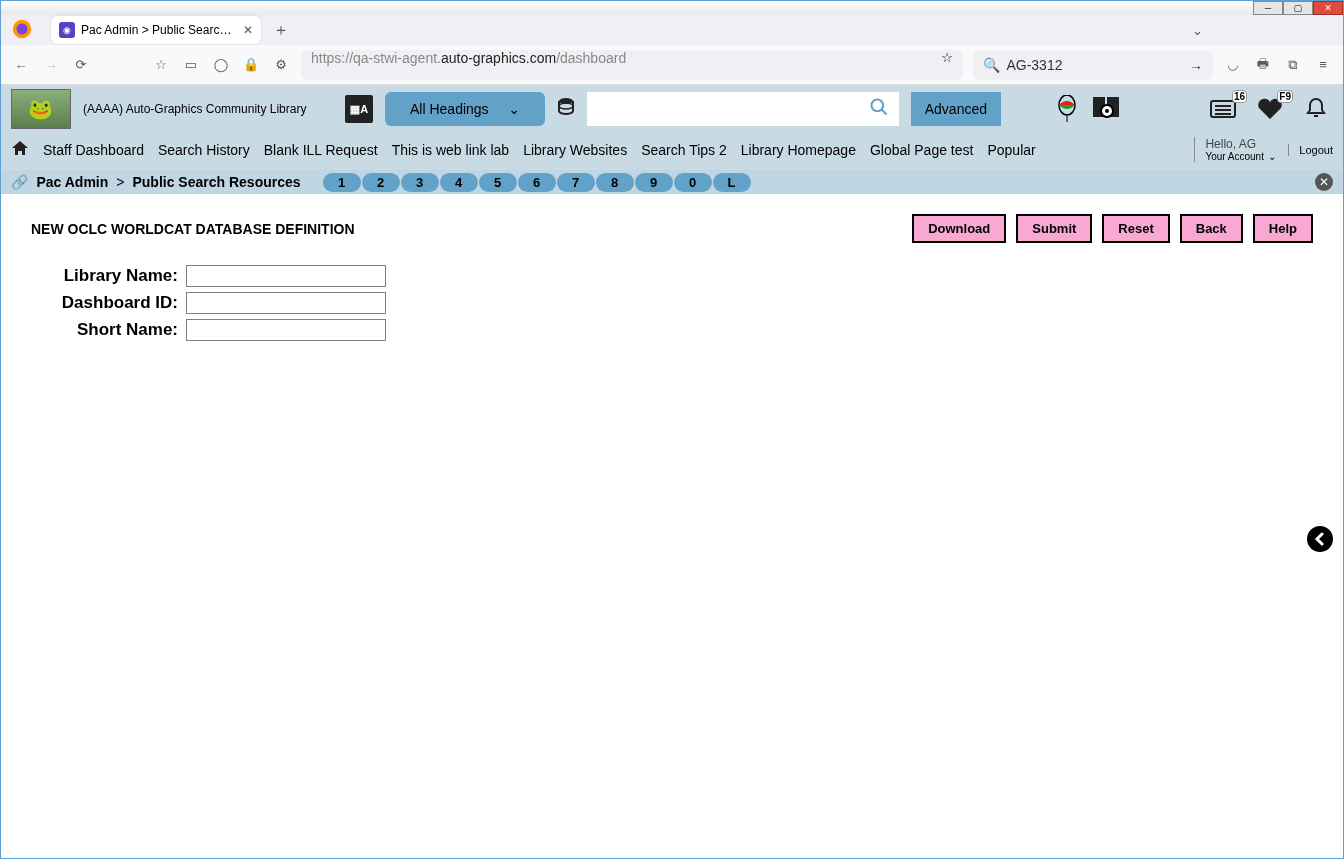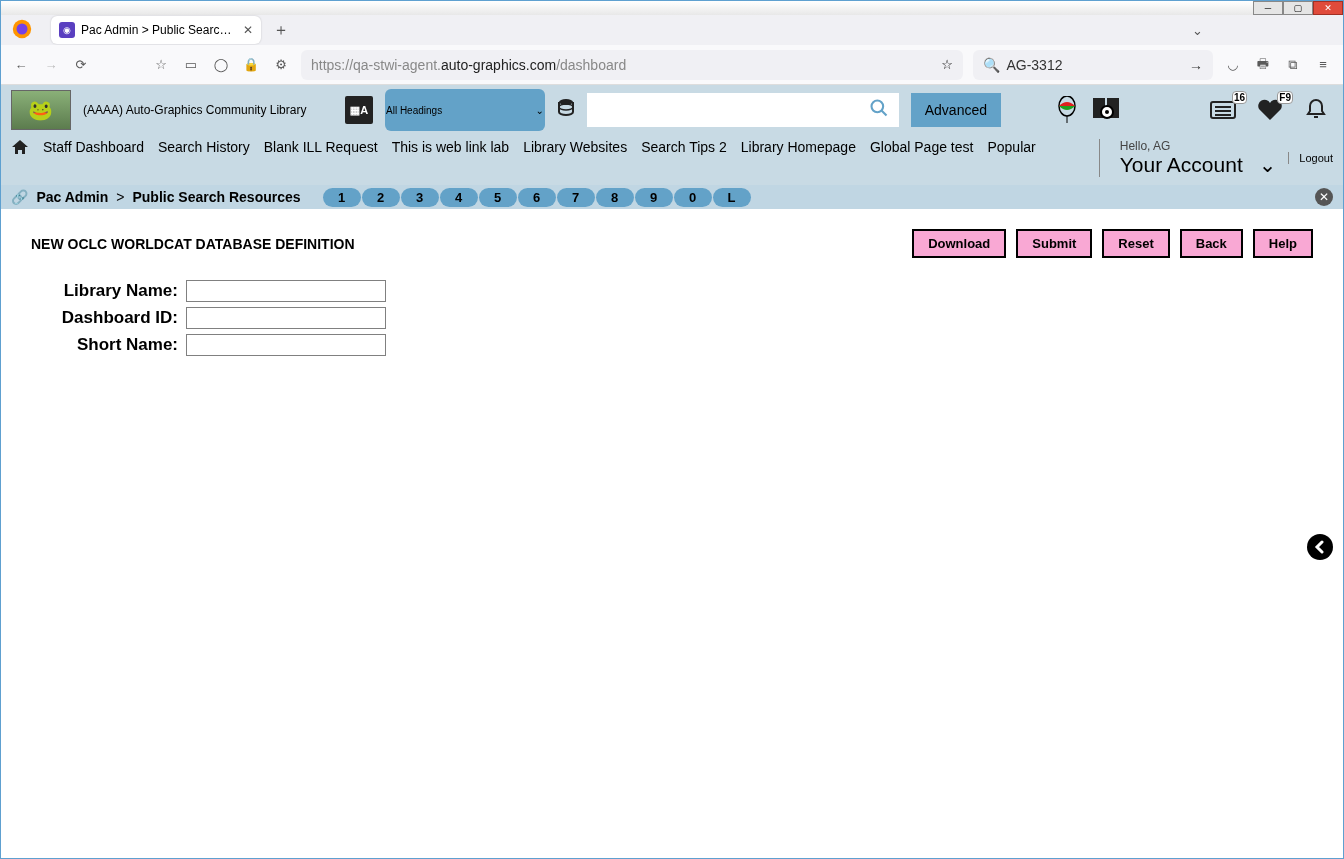--- a/index.html
+++ b/index.html
@@ -16,48 +16,48 @@
     .ff-icon { position: absolute; margin-left: -40px; }
     .tab { background: #fff; border-radius: 6px; height: 28px; width: 210px; display: flex; align-items: center; padding: 0 8px; gap: 6px; font-size: 12px; box-shadow: 0 0 2px rgba(0,0,0,.2); }
     .tab-favicon { width: 16px; height: 16px; background: #5a3fc0; border-radius: 3px; display: flex; align-items: center; justify-content: center; color: #fff; font-size: 9px; }
     .tab-title { flex: 1; overflow: hidden; white-space: nowrap; text-overflow: ellipsis; }
     .newtab { width: 28px; height: 28px; display: flex; align-items: center; justify-content: center; font-size: 16px; color: #555; cursor: pointer; }
     .tab-caret { display: flex; align-items: center; justify-content: center; color: #555; cursor: pointer; margin-left: auto; margin-right: 140px; }
 
     .navbar { background: #f9f9fb; height: 40px; display: flex; align-items: center; padding: 0 10px; gap: 10px; border-bottom: 1px solid #ddd; }
     .nav-icon { width: 20px; height: 20px; display: flex; align-items: center; justify-content: center; color: #5a5a5a; cursor: pointer; }
     .nav-icon.disabled { color: #bbb; cursor: default; }
-    .urlbar { flex: 1; background: #f0f0f4; border-radius: 6px; height: 30px; display: flex; align-items: center; padding: 0 10px; gap: 8px; }
+    .urlbar { flex: 1; background: #f0f0f4; border-radius: 6px; height: 30px; display: flex; align-items: flex-start; padding: 0 10px; gap: 8px; }
     .urlbar .url-text { color: #888; font-size: 14px; }
     .urlbar .url-text .domain { color: #222; }
     .searchbox-browser { width: 240px; background: #f0f0f4; border-radius: 6px; height: 30px; display: flex; align-items: center; padding: 0 10px; gap: 6px; color: #333; font-size: 14px; }
 
     
     .app { flex: 1; background: #c8dae4; display: flex; flex-direction: column; }
     .app-header { display: flex; align-items: center; padding: 4px 10px; gap: 12px; }
     .logo { width: 60px; height: 40px; background: linear-gradient(#8ab078, #5c7c4e); border: 1px solid #666; display: flex; align-items: center; justify-content: center; font-size: 20px; }
     .org-name { font-size: 12px; width: 250px; }
     .lang-icon { width: 28px; height: 28px; background: #222; color: #fff; display: flex; align-items: center; justify-content: center; font-size: 11px; font-weight: bold; border-radius: 2px; }
-    .search-type { background: #63a2c8; border-radius: 6px; height: 42px; display: flex; align-items: center; padding: 0 1px; gap: 6px; width: 160px; font-size: 10px; cursor: pointer; justify-content: space-between; }
+    .search-type { background: #63a2c8; border-radius: 6px; height: 34px; display: flex; align-items: center; padding: 0 25px; gap: 6px; width: 160px; font-size: 14px; cursor: pointer; justify-content: space-between; }
     .db-icon { font-size: 18px; color: #222; cursor: pointer; }
     .main-search { flex: 1; background: #fff; border-radius: 0; height: 34px; display: flex; align-items: center; padding: 0 10px; }
     .main-search input { border: none; outline: none; flex: 1; font-size: 14px; }
     .search-mag { color: #63a2c8; font-size: 18px; cursor: pointer; }
     .advanced-btn { background: #63a2c8; height: 34px; padding: 0 14px; display: flex; align-items: center; font-size: 14px; cursor: pointer; }
     .balloon { width: 24px; height: 28px; cursor: pointer; }
     .scan-icon { width: 32px; height: 28px; cursor: pointer; display:flex; align-items:center; justify-content:center; }
     .badge-icon { position: relative; width: 34px; height: 30px; cursor: pointer; display:flex; align-items:center; justify-content:center; }
     .badge { position: absolute; top: -4px; right: -6px; background: #fff; border: 1px solid #999; border-radius: 4px; font-size: 10px; padding: 0 1px; font-weight: bold; margin-left: 38px; }
     .account-area { margin-left: auto; display: flex; align-items: center; gap: 12px; }
-    .account-text { font-size: 12px; border-left: 1px solid #888; padding-left: 20px; }
+    .account-text { font-size: 12px; border-left: 1px solid #888; padding-left: 10px; }
     .account-text .hello { color: #444; }
-    .account-text .acct { font-size: 21px; cursor: pointer; display: flex; align-items: center; gap: 16px; }
+    .account-text .acct { font-size: 10px; cursor: pointer; display: flex; align-items: center; gap: 4px; }
     .logout { border-left: 1px solid #888; padding-left: 10px; font-size: 11px; cursor: pointer; }
 
-    .main-nav { display: flex; padding: 4px 10px 8px; gap: 14px; font-size: 14px; }
+    .main-nav { display: flex; align-items: center; padding: 4px 10px 8px; gap: 14px; font-size: 14px; }
     .main-nav span { cursor: pointer; }
 
     .breadcrumb-bar { background: #c0d6e3; height: 24px; display: flex; align-items: center; padding: 0 10px; gap: 8px; font-size: 14px; position: relative; }
     .bc-link { cursor: pointer; font-weight: bold; }
     .num-pills { display: flex; gap: 1px; margin-left: 14px; }
     .pill { background: #63a2c8; border-radius: 10px; width: 38px; height: 19px; display: flex; align-items: center; justify-content: center; font-weight: bold; font-size: 13px; cursor: pointer; }
     .close-bc { position: absolute; right: 10px; background: #555; color: #fff; border-radius: 50%; width: 18px; height: 18px; display: flex; align-items: center; justify-content: center; font-size: 12px; cursor: pointer; }
 
     .content { background: #fff; flex: 1; padding: 20px 30px; position: relative; }
     .content-header { display: flex; align-items: center; justify-content: space-between; margin-bottom: 22px; }

